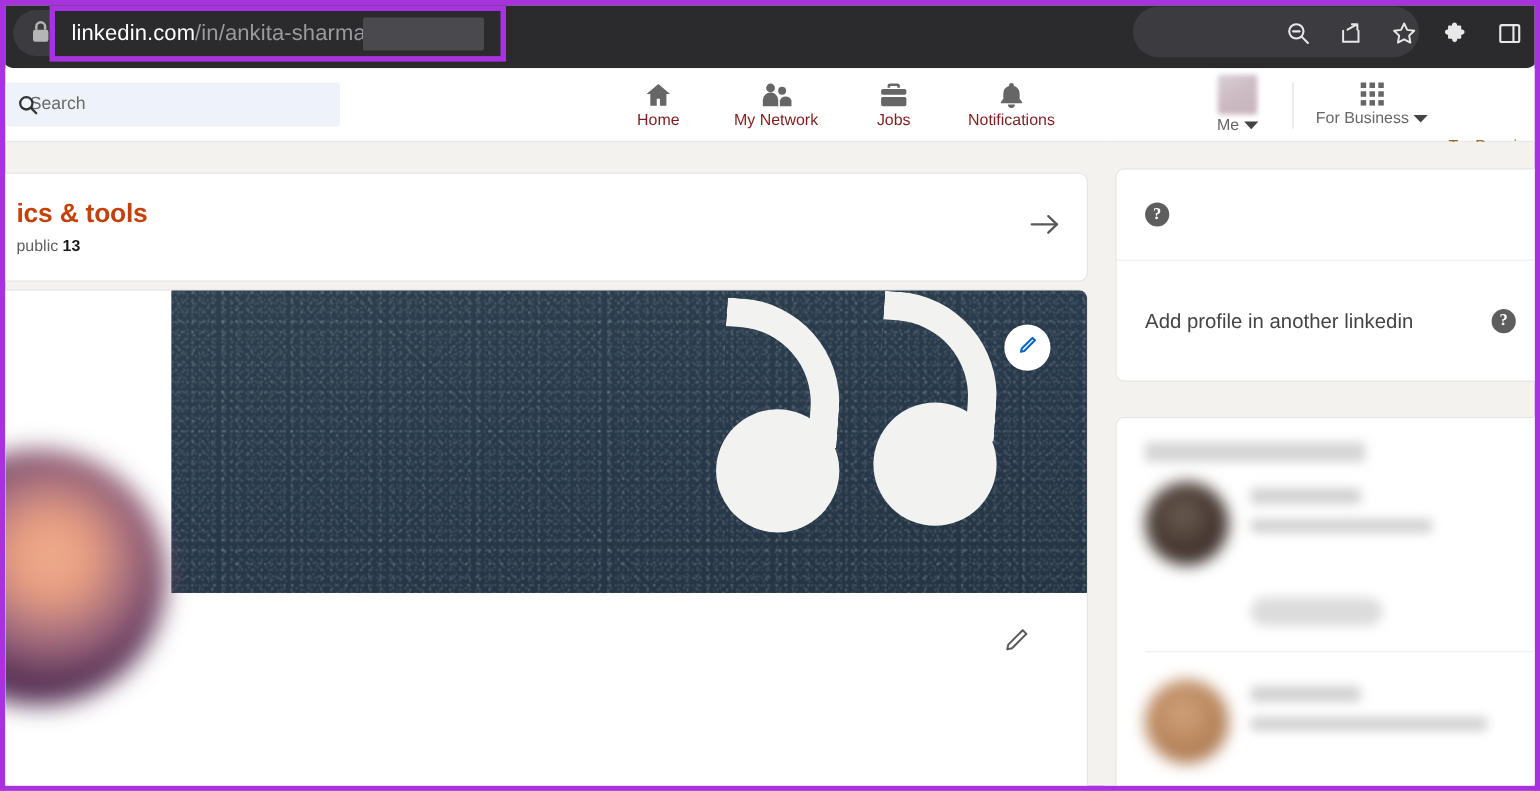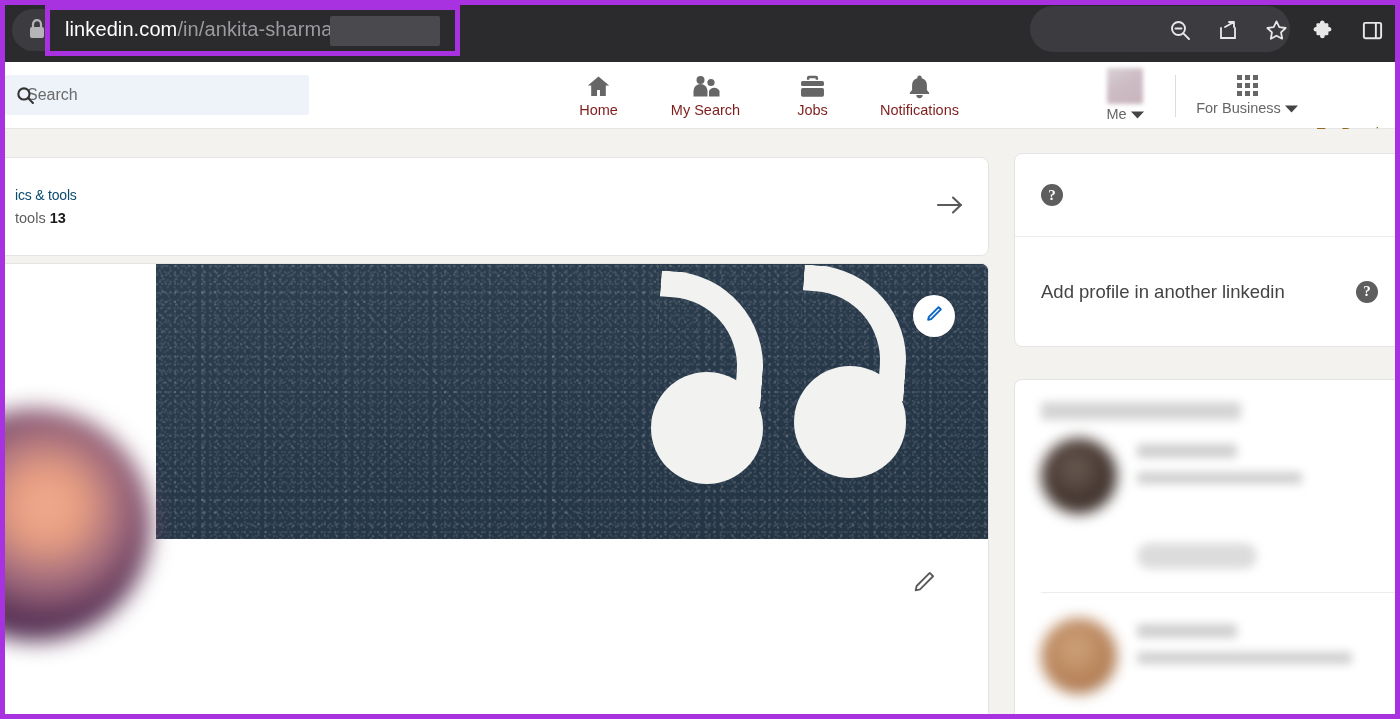--- a/index.html
+++ b/index.html
@@ -24,20 +24,21 @@
 
   
   .browser-bar {
     position: absolute;
     left: -5px; top: -5px;
     width: 1400px;
     height: 62px;
     background: #2b2b2e;
     display: flex;
     align-items: center;
+    border-radius: 14px;
   }
   .omnibox-pill {
     position: absolute;
     left: 12px; top: 9px;
     width: 440px; height: 42px;
     border-radius: 21px;
     background: #3c3c40;
   }
   .lock-icon {
     position: absolute;
@@ -220,21 +221,21 @@
     position: absolute;
     left: -5px; top: 28px;
     width: 999px;
     height: 99px;
     padding: 22px 24px;
     display: flex;
     align-items: center;
     justify-content: space-between;
     border-radius: 0 8px 8px 0;
   }
-  .analytics-title { font-size: 14px; color: #0c4a6e; font-weight: normal; letter-spacing: -.2px; }
+  .analytics-title { font-size: 24px; color: #c2410c; font-weight: bold; letter-spacing: -.2px; }
   .analytics-sub { font-size: 14.5px; color: #5e5e5e; margin-top: 7px; }
   .analytics-sub b { color: #191919; }
   .arrow-btn { color: #5a5a5a; cursor: pointer; }
 
   .profile-card {
     position: absolute;
     left: -5px; top: 134px;
     width: 999px;
     height: 600px;
     border-radius: 0 8px 8px 0;
@@ -486,21 +487,21 @@
 
       <div class="li-navitem">
         <span class="ico">
           <svg width="28" height="27" viewBox="0 0 28 24" fill="#666">
             <circle cx="8.5" cy="5.5" r="4"></circle>
               <circle cx="19" cy="8" r="3.6"></circle>
             <path d="M1.5 22v-5.5a6.9 6.9 0 0114 0V22z"></path>
               <path d="M17 22v-5.2a5.6 5.6 0 0110.5 0V22z"></path>
           </svg>
         </span>
-        <span class="lbl">My Search</span>
+        <span class="lbl">My Network</span>
       </div>
 
       <div class="li-navitem">
         <span class="ico">
           <svg width="27" height="27" viewBox="0 0 24 24" fill="#666">
             <path d="M9 2.5h6a2 2 0 012 2V6h-2.2V4.7H9.2V6H7V4.5a2 2 0 012-2z"></path>
             <rect x="1.8" y="7" width="20.4" height="4.6" rx="1.4"></rect>
             <rect x="1.8" y="13.4" width="20.4" height="7.6" rx="1.4"></rect>
           </svg>
         </span>
@@ -562,21 +563,21 @@
   </div>
 
   <div class="page">
 
     <div class="main-col">
 
       <div class="card analytics-card">
         <div>
           <div class="analytics-title">ics &amp; tools</div>
           <div class="analytics-sub">
-            <span>tools</span>
+            <span>public</span>
             <b>13</b>
           </div>
         </div>
         <div class="arrow-btn">
           <svg width="28" height="24" viewBox="0 0 28 24" fill="none" stroke="#5a5a5a" stroke-width="2.1">
             <line x1="2" y1="12" x2="25" y2="12" stroke-linecap="round"></line>
             <path d="M17 4.5L24.8 12 17 19.5" stroke-linecap="round" stroke-linejoin="round"></path>
           </svg>
         </div>
       </div>

